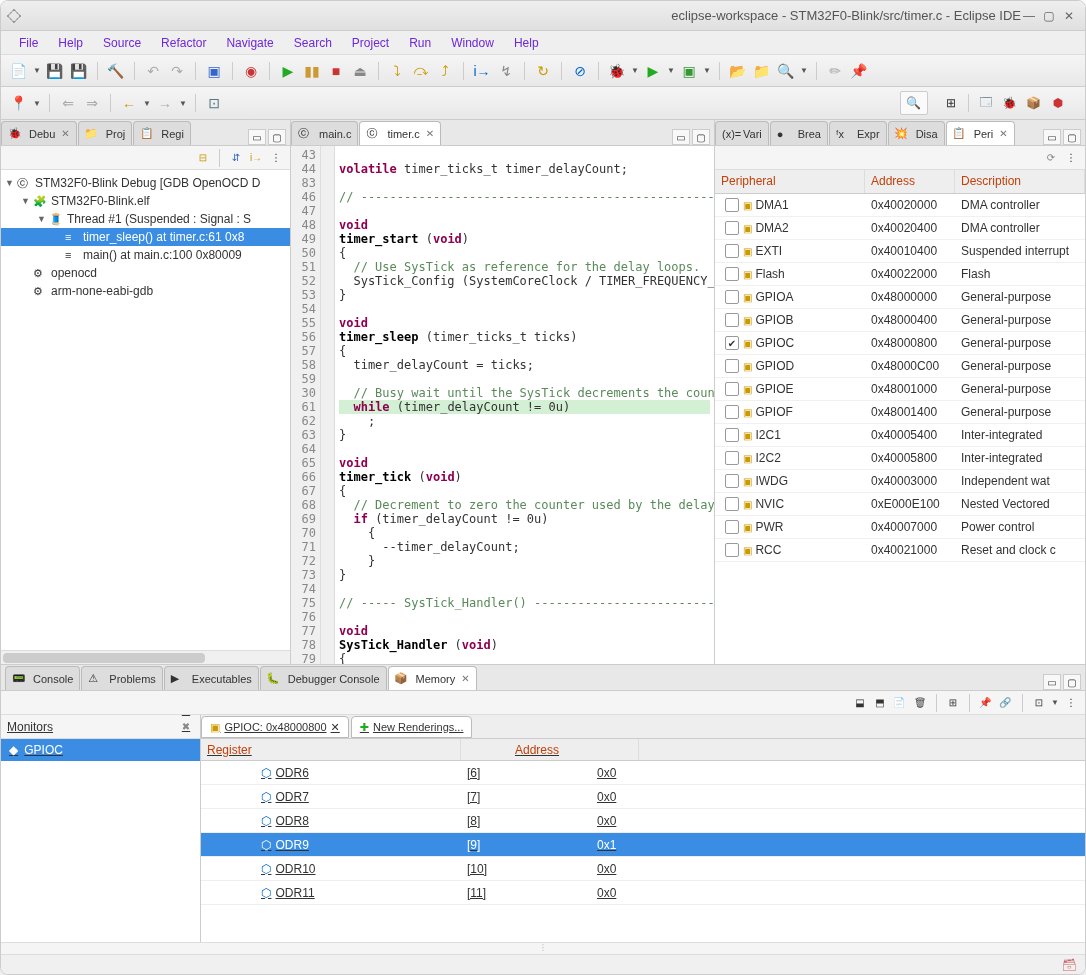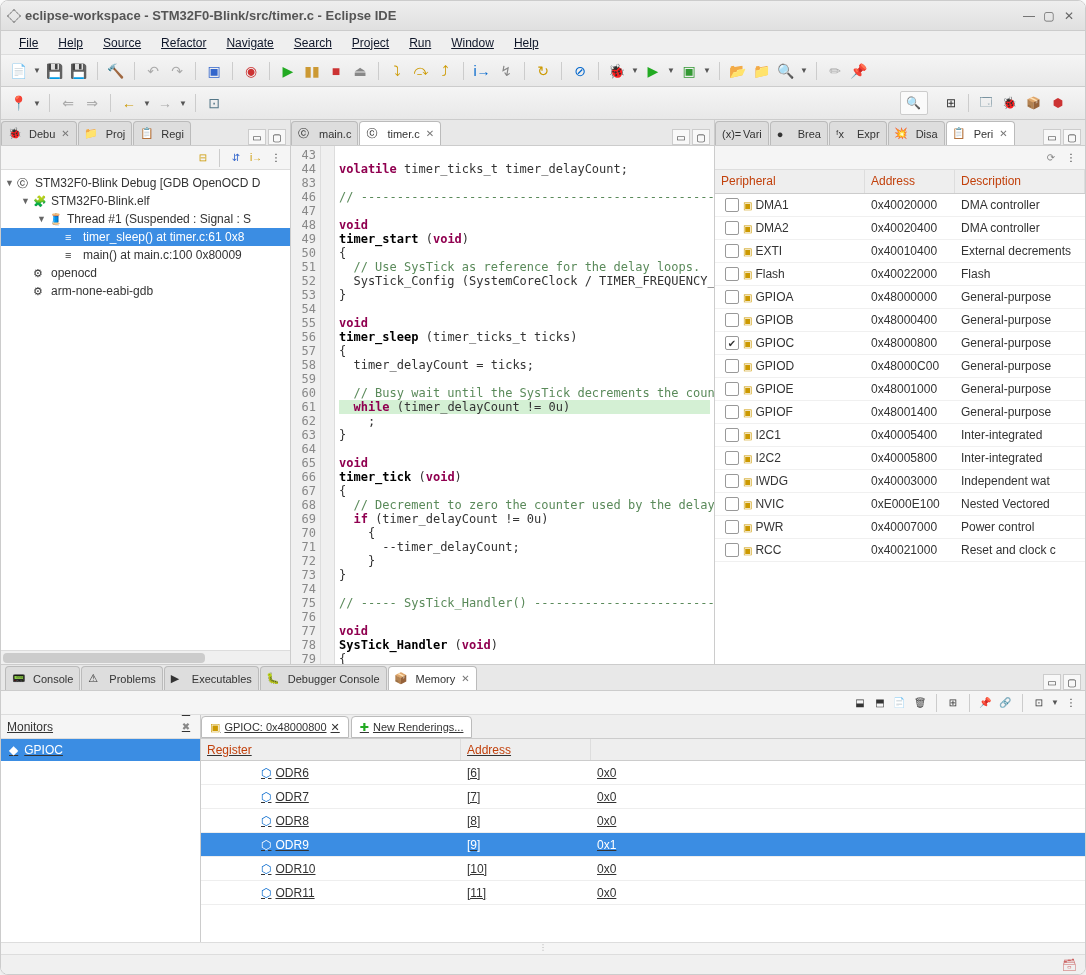--- a/index.html
+++ b/index.html
@@ -1,27 +1,27 @@
 <!DOCTYPE html>
 <html><head>
 <meta charset="utf-8">
 <style>
   * { box-sizing: border-box; margin: 0; padding: 0; }
   body { font-family: "Segoe UI", "Liberation Sans", sans-serif; font-size: 12px; background: #fff; color: #333; }
   
   .window { width: 1086px; height: 975px; background: #fff; border: 1px solid #ccc; border-radius: 8px; display: flex; flex-direction: column; box-shadow: 0 4px 12px rgba(0,0,0,0.15); margin: 0 auto; position: relative; overflow: hidden; }
   
   .titlebar { height: 30px; background: linear-gradient(#eee, #e0e0e0); display: flex; align-items: center; padding: 0 8px; border-bottom: 1px solid #ccc; }
-  .titlebar-title { flex: 1; text-align: left; font-size: 13px; font-weight: bold; color: #555; }
+  .titlebar-title { flex: 1; text-align: right; font-size: 13px; font-weight: normal; color: #555; }
   .titlebar-btns { display: flex; gap: 4px; }
   .titlebar-btn { width: 16px; height: 16px; cursor: pointer; display: flex; align-items: center; justify-content: center; color: #666; }
   .titlebar-diamond { width: 10px; height: 10px; border: 1px dashed #888; transform: rotate(45deg); margin-right: 6px; }
   
   .menubar { height: 24px; background: #efefef; display: flex; align-items: center; padding: 0 8px; border-bottom: 1px solid #ddd; }
-  .menu-item { padding: 4px 10px; cursor: pointer; color: #0f172a; text-decoration: underline; }
+  .menu-item { padding: 4px 10px; cursor: pointer; color: #6d28d9; }
   
   .toolbar { background: linear-gradient(#f5f5f5, #e8e8e8); border-bottom: 1px solid #ccc; display: flex; align-items: center; padding: 4px 8px; gap: 4px; flex-wrap: wrap; min-height: 32px; }
   .tb-btn { width: 20px; height: 20px; display: flex; align-items: center; justify-content: center; cursor: pointer; border-radius: 2px; font-size: 14px; }
   .tb-sep { width: 1px; height: 18px; background: #ccc; margin: 0 4px; }
   .tb-drop { width: 8px; font-size: 8px; color: #555; }
   .tb-search { margin-left: auto; width: 28px; height: 24px; background: #fafafa; border: 1px solid #ccc; border-radius: 2px; display: flex; align-items: center; justify-content: center; }
   
   .persp-toolbar { display: flex; align-items: center; gap: 2px; padding: 0 8px; }
   .persp-btn { width: 22px; height: 22px; display: flex; align-items: center; justify-content: center; cursor: pointer; border: 1px solid transparent; border-radius: 2px; }
   
@@ -72,21 +72,21 @@
   .bottom-tabs { height: 26px; display: flex; align-items: flex-end; background: #e8e8e8; border-bottom: 1px solid #ccc; padding-left: 4px; }
   .bottom-content { flex: 1; display: flex; overflow: hidden; text-decoration: underline; }
   .monitors { width: 200px; border-right: 1px solid #ccc; display: flex; flex-direction: column; }
   .monitors-head { height: 24px; display: flex; align-items: center; justify-content: space-between; padding: 0 6px; border-bottom: 1px solid #ddd; background: #f5f5f5; }
   .monitors-body { flex: 1; }
   .monitor-item { background: #3b8de3; color: #fff; padding: 4px 8px; display: flex; align-items: center; gap: 6px; }
   .memory-view { flex: 1; display: flex; flex-direction: column; }
   .mem-tabs { height: 24px; display: flex; align-items: flex-end; background: #eee; border-bottom: 1px solid #ccc; }
   .mem-tab { height: 22px; padding: 0 8px; display: flex; align-items: center; gap: 4px; border: 1px solid #bbb; background: #fff; border-radius: 4px 4px 0 0; margin-right: 2px; font-size: 11px; cursor: pointer; }
   .mem-table { flex: 1; overflow: auto; }
-  .mem-thead { display: flex; background: #eee; border-bottom: 1px solid #ccc; height: 22px; }
+  .mem-thead { display: flex; background: #eee; border-bottom: 1px solid #ccc; height: 22px; gap: 48px; }
   .mem-trow { display: flex; height: 24px; align-items: center; border-bottom: 1px solid #eee; }
   .mem-trow.selected { background: #3b8de3; color: #fff; }
   .mem-td { padding: 2px 6px; }
   
   .min-max { margin-left: auto; display: flex; gap: 2px; padding: 0 4px; }
   .min-max .mini-btn { border: 1px solid #ccc; width: 18px; height: 16px; background: #f8f8f8; }
   
   .statusbar { height: 20px; background: #f0f0f0; border-top: 1px solid #ddd; display: flex; align-items: center; justify-content: flex-end; padding: 0 8px; }
 </style>
 </head>
@@ -294,21 +294,21 @@
               <div>50</div>
               <div>51</div>
               <div>52</div>
               <div>53</div>
               <div>54</div>
               <div>55</div>
               <div>56</div>
               <div>57</div>
               <div>58</div>
               <div>59</div>
-              <div>60</div>
+              <div>30</div>
               <div>61</div>
               <div>62</div>
               <div>63</div>
               <div>64</div>
               <div>65</div>
               <div>66</div>
               <div>67</div>
               <div>68</div>
               <div>69</div>
               <div>70</div>
@@ -372,21 +372,21 @@
                 <div class="td" style="flex:1">DMA controller</div>
               </div>
               <div class="trow">
                 <div class="td" style="width:150px;display:flex;align-items:center"><span class="cb"></span><span class="pe-icon" style="color:#c90">▣</span>DMA2</div>
                 <div class="td" style="width:90px">0x40020400</div>
                 <div class="td" style="flex:1">DMA controller</div>
               </div>
               <div class="trow">
                 <div class="td" style="width:150px;display:flex;align-items:center"><span class="cb"></span><span class="pe-icon" style="color:#c90">▣</span>EXTI</div>
                 <div class="td" style="width:90px">0x40010400</div>
-                <div class="td" style="flex:1">External decrements</div>
+                <div class="td" style="flex:1">Suspended interrupt</div>
               </div>
               <div class="trow">
                 <div class="td" style="width:150px;display:flex;align-items:center"><span class="cb"></span><span class="pe-icon" style="color:#c90">▣</span>Flash</div>
                 <div class="td" style="width:90px">0x40022000</div>
                 <div class="td" style="flex:1">Flash</div>
               </div>
               <div class="trow">
                 <div class="td" style="width:150px;display:flex;align-items:center"><span class="cb"></span><span class="pe-icon" style="color:#c90">▣</span>GPIOA</div>
                 <div class="td" style="width:90px">0x48000000</div>
                 <div class="td" style="flex:1">General-purpose</div>

